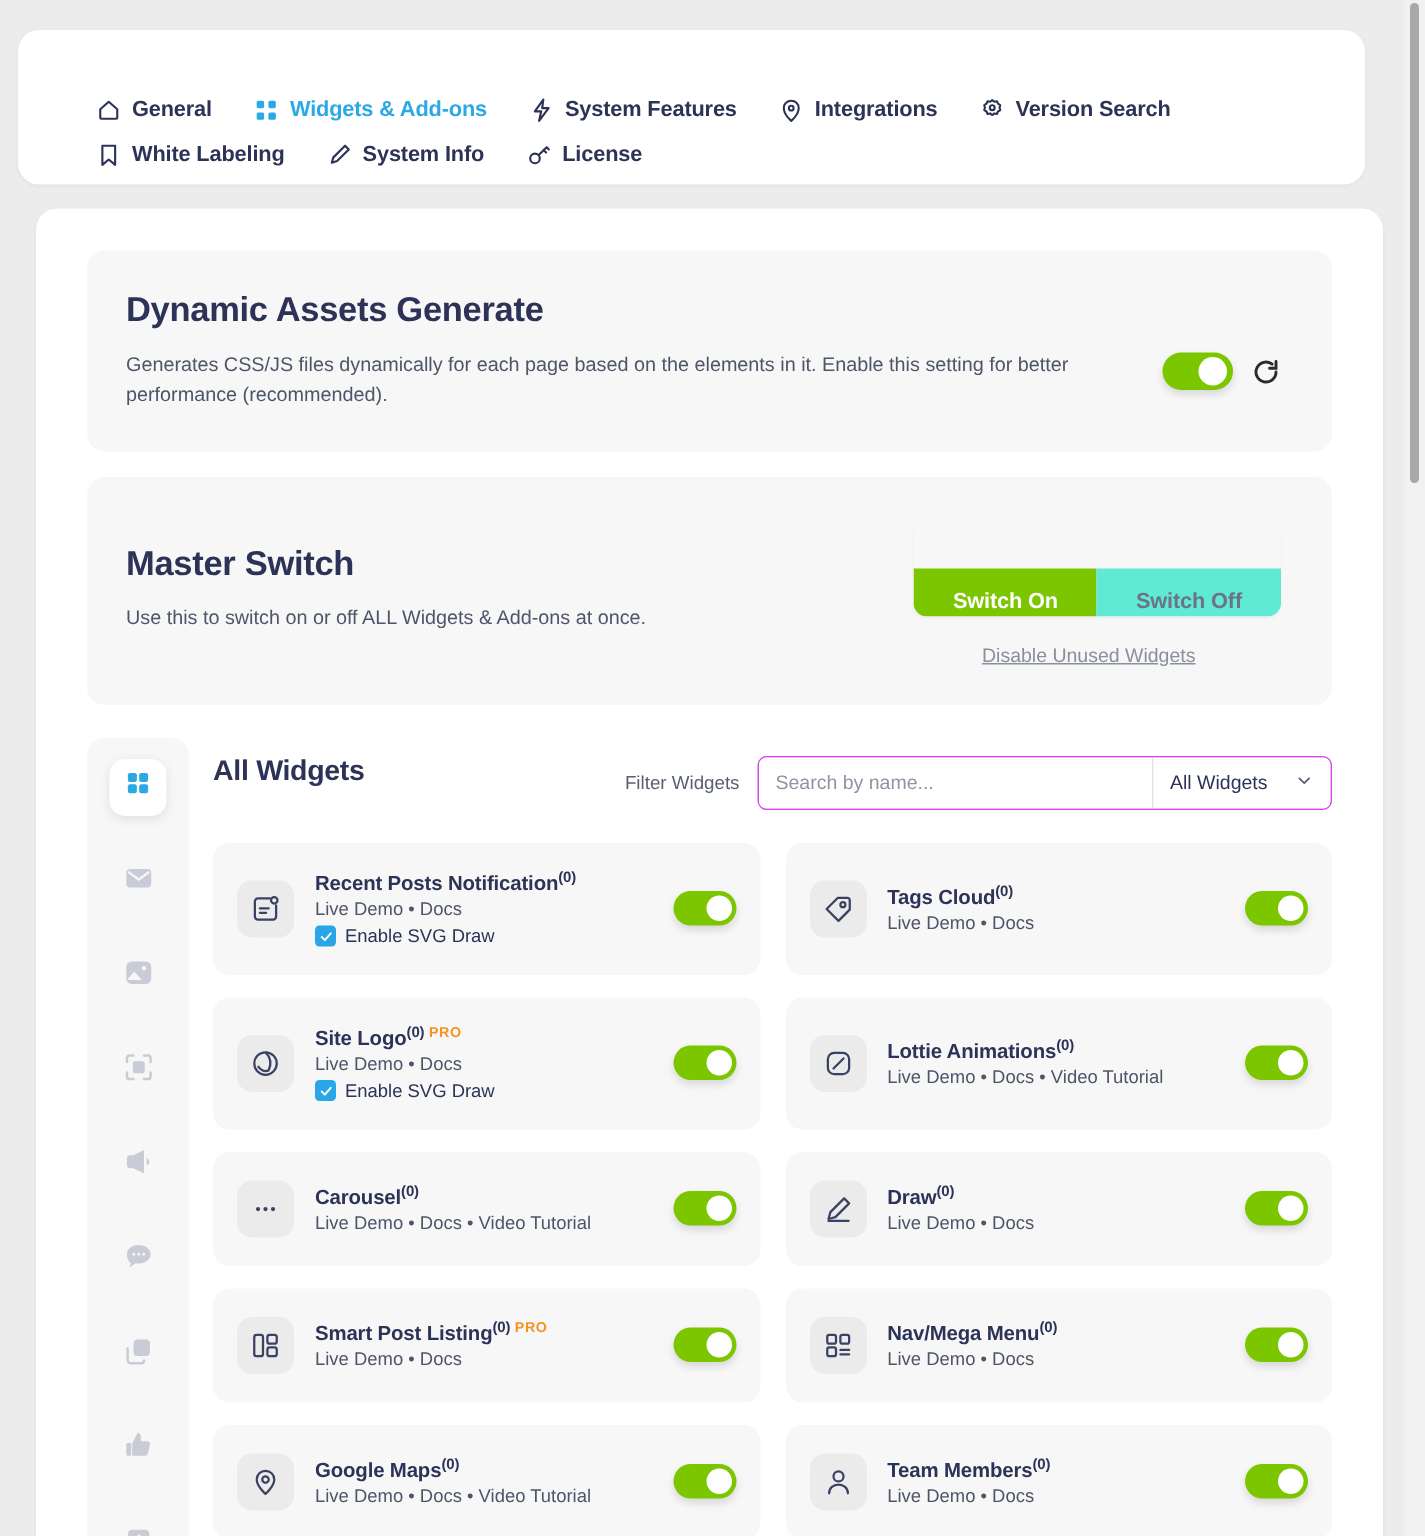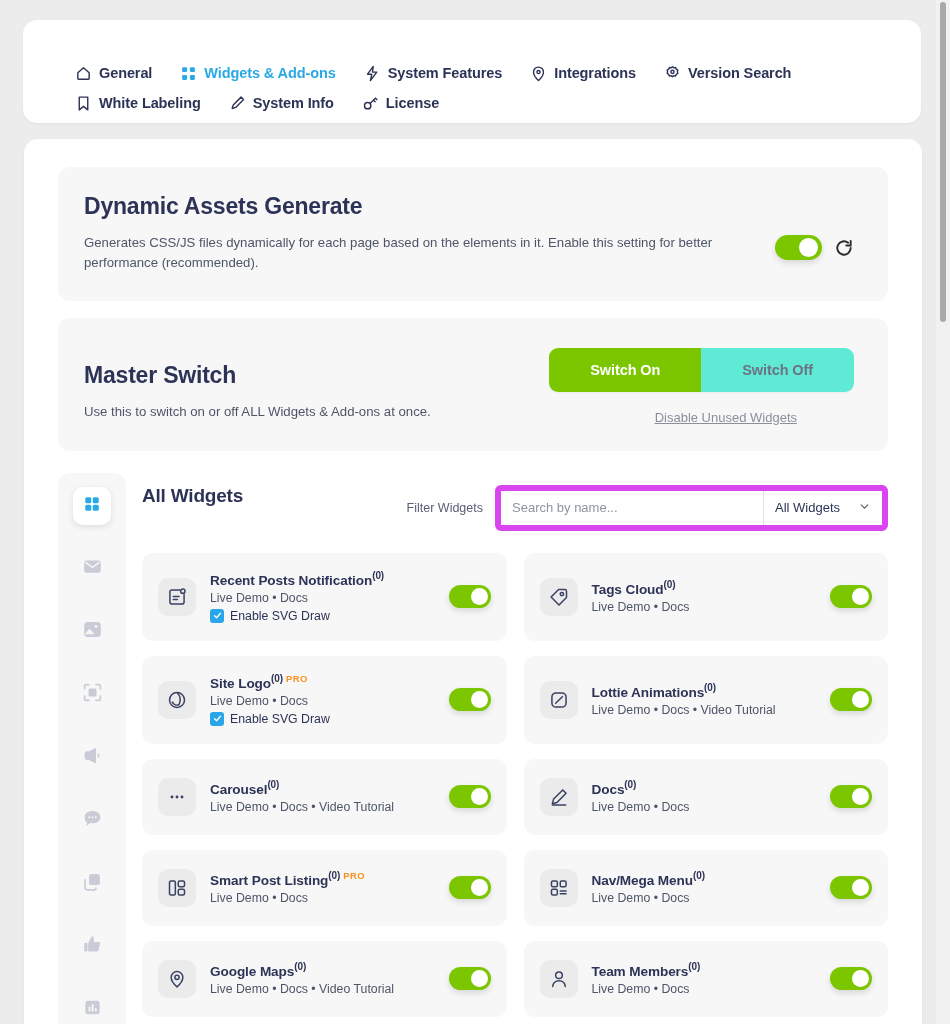--- a/index.html
+++ b/index.html
@@ -16,21 +16,21 @@
     position: relative;
     width: 950px;
     height: 1024px;
     background: #ececec;
     padding: 0;
   }
 
   
   .nav-card {
     position: absolute;
-    left: 23px;
+    left: 12px;
     top: 20px;
     width: 898px;
     height: 103px;
     background: #ffffff;
     border-radius: 14px;
     box-shadow: 0 1px 3px rgba(0,0,0,.05);
     padding: 38px 0 0 52px;
   }
   .nav-row {
     display: flex;
@@ -136,27 +136,28 @@
   }
   .ms-left { padding-top: 14px; }
   .ms-right { display: flex; flex-direction: column; align-items: flex-end; }
   .segmented {
     display: flex;
     border-radius: 9px;
     overflow: hidden;
     box-shadow: 0 1px 2px rgba(0,0,0,.05);
   }
   .seg {
-    padding: 0 41px;
-    height: 44px;
+    padding: 0 26px;
+    height: 32px;
     line-height: 44px;
     font-size: 14.5px;
     font-weight: 700;
     cursor: pointer;
     letter-spacing: -0.1px;
+    margin-top: 31px;
   }
   .seg.on { background: #7cc600; color: #ffffff; }
   .seg.off { background: #5eead4; color: #6d7384; }
   .disable-link {
     margin-top: 18px;
     margin-right: 57px;
     font-size: 13px;
     color: #8a8f9e;
     text-decoration: underline;
     cursor: pointer;
@@ -204,21 +205,21 @@
   .widgets-title {
     font-size: 19px;
     font-weight: 700;
     color: #2c3356;
     letter-spacing: -0.2px;
   }
   .filter-zone { display: flex; align-items: center; gap: 12px; }
   .filter-label { font-size: 12.5px; color: #5a6074; white-space: nowrap; }
   .filter-controls {
     display: flex;
-    border: 6px solid #d946ef;
+    border: 1px solid #d946ef;
     border-radius: 6px;
     overflow: hidden;
     background: #fff;
   }
   .search-input {
     width: 263px;
     height: 34px;
     border: none;
     border-right: 1px solid #dfe1e8;
     padding: 0 11px;
@@ -667,21 +668,21 @@
 
           <div class="wcard">
             <div class="wicon">
               <svg width="20" height="20" viewBox="0 0 24 24" fill="none" stroke="currentColor" stroke-width="1.8" stroke-linecap="round" stroke-linejoin="round">
                   <path d="M16.5 3.5 5.5 14.5 4 20l5.5-1.5L20.5 7.5z"></path>
                   <path d="M4 21.5h16"></path>
                 </svg>
             </div>
             <div class="winfo">
               <div class="wname">
-                <span>Docs</span><span class="wcount">(0)</span>
+                <span>Draw</span><span class="wcount">(0)</span>
               </div>
               <div class="wlinks">Live Demo • Docs</div>
             </div>
             <div class="toggle sm">
                 <div class="knob"></div>
               </div>
           </div>
 
           <div class="wcard">
             <div class="wicon">

